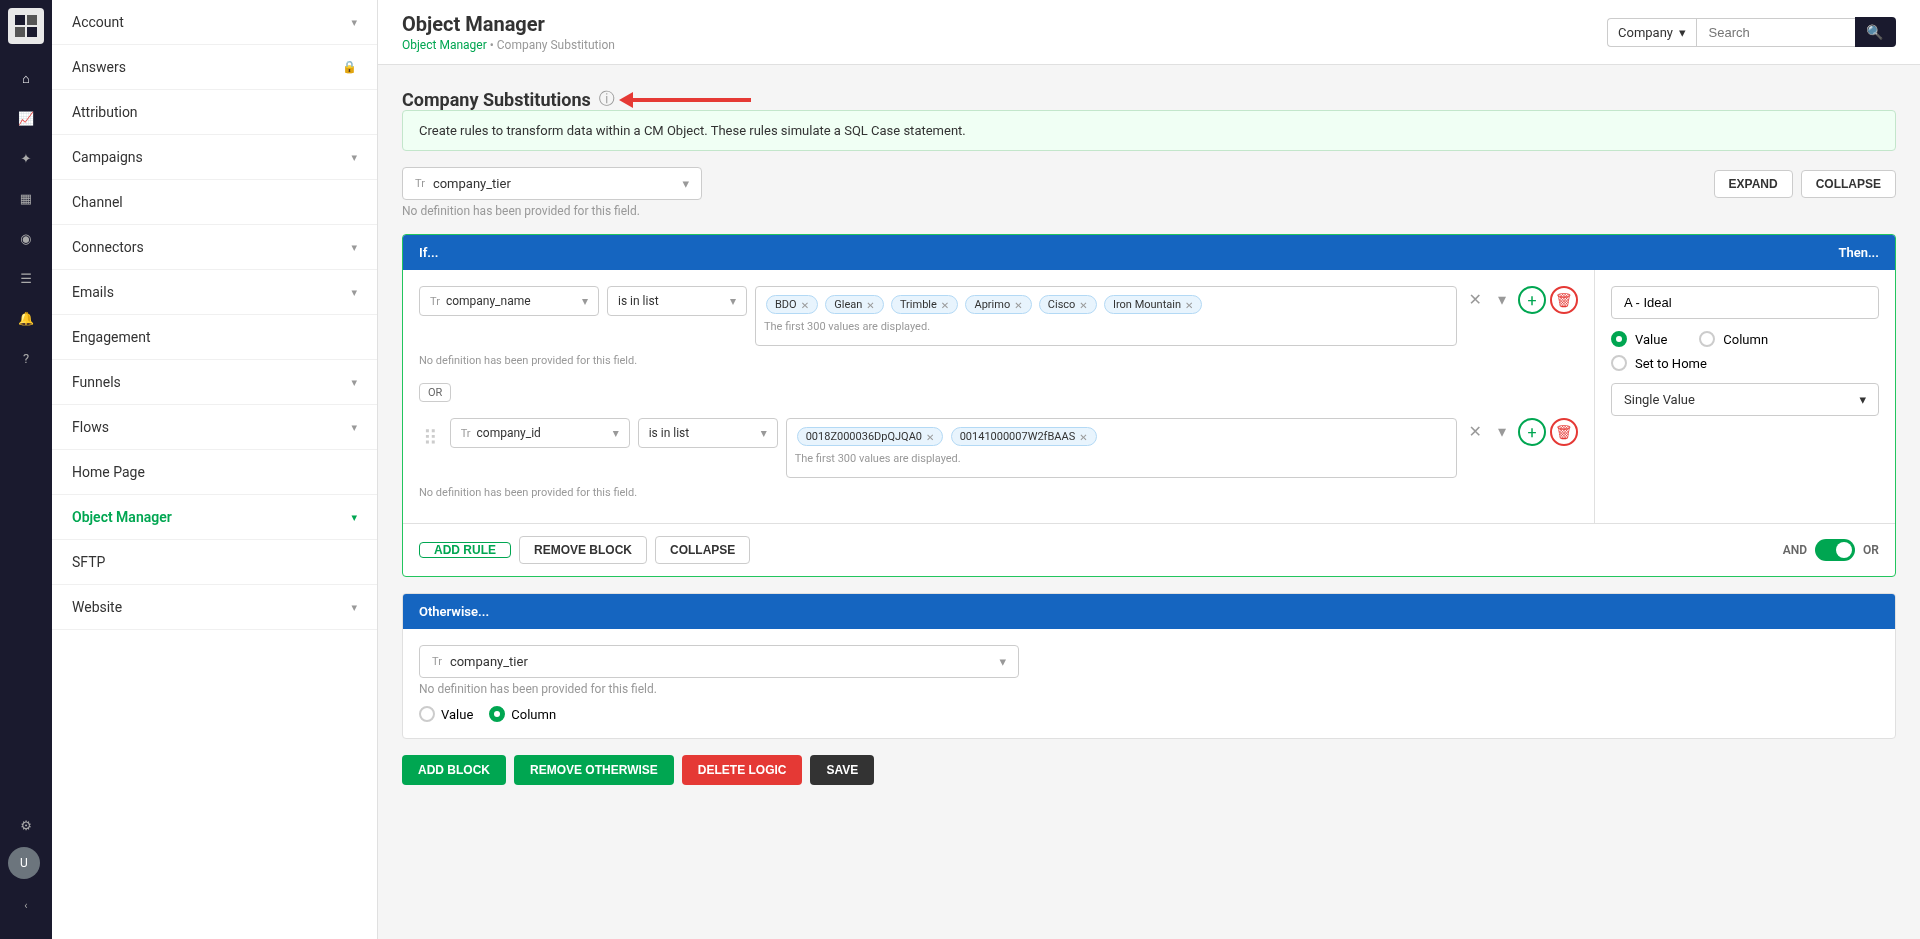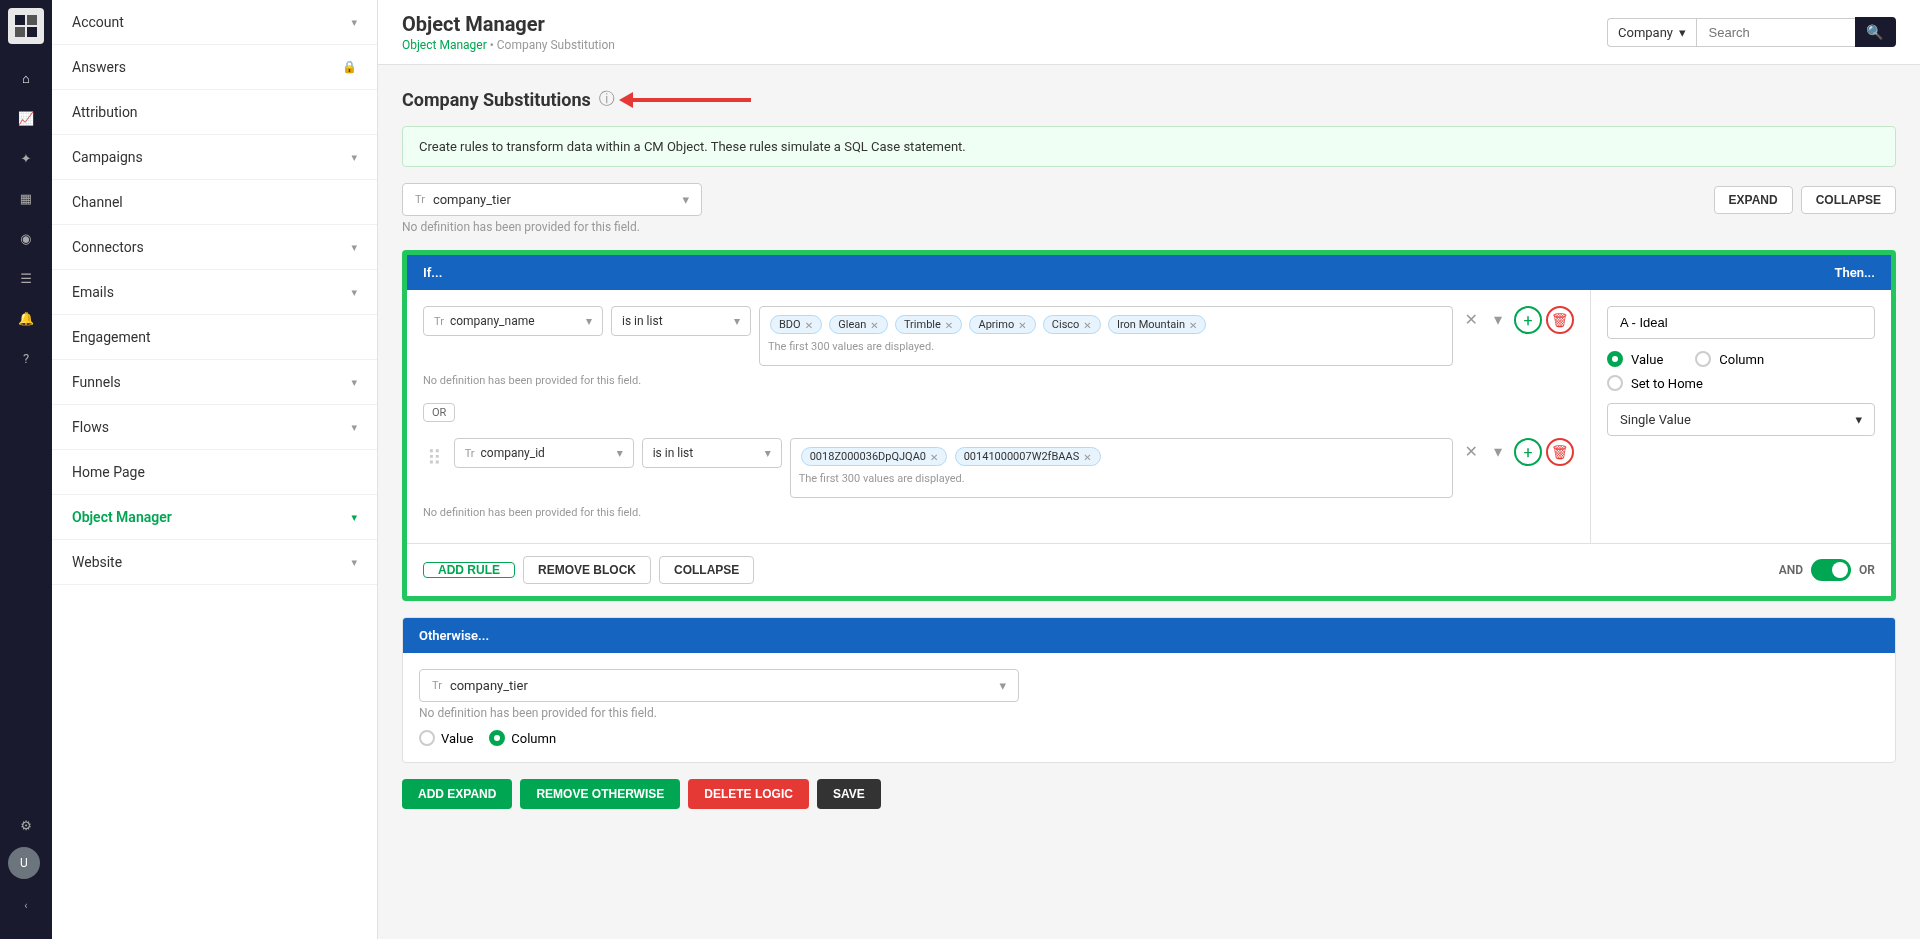--- a/index.html
+++ b/index.html
@@ -95,21 +95,21 @@
     
     .content {
       flex: 1;
       padding: 24px;
       overflow-y: auto;
       background: #f5f5f5;
     }
 
     
     .page-title-row {
-      display: flex; align-items: center; gap: 8px; margin-bottom: 16px;
+      display: flex; align-items: center; gap: 8px; 
     }
     .page-title-row h2 { font-size: 18px; font-weight: 700; color: #333; }
     .info-icon { color: #999; cursor: pointer; font-size: 16px; }
 
     
     .info-banner {
       background: #f0fff4;
       border: 1px solid #c3e6cb;
       border-radius: 4px;
       padding: 12px 16px;
@@ -133,21 +133,21 @@
     .field-note { font-size: 12px; color: #999; margin-bottom: 4px; }
     .action-btns { display: flex; gap: 8px; align-items: center; }
     .btn-outline {
       border: 1px solid #ccc; background: #fff; padding: 6px 14px;
       border-radius: 4px; cursor: pointer; font-size: 12px; color: #333; font-weight: 600;
     }
 
     
     .rule-block {
       background: #fff;
-      border: 5px solid #22c55e;
+      border: 1px solid #22c55e;
       border-radius: 4px;
       margin-bottom: 16px;
       overflow: hidden;
     }
     .rule-block-header {
       background: #1565c0;
       color: #fff;
       padding: 10px 16px;
       font-size: 13px;
       font-weight: 600;
@@ -363,20 +363,23 @@
     <span class="chevron">▾</span>
   </div>
   <div class="sidebar-item">
     <span>Home Page</span>
   </div>
   <div class="sidebar-item active">
     <span style="color:#00a651;font-weight:600;">Object Manager</span>
     <span class="chevron" style="color:#00a651;">▾</span>
   </div>
   <div class="sidebar-item">
+    <span>SFTP</span>
+  </div>
+  <div class="sidebar-item">
     <span>Website</span>
     <span class="chevron">▾</span>
   </div>
 </div>
 
 <div class="main">
 
   <div class="top-header">
     <div class="top-header-left">
       <h1>Object Manager</h1>
@@ -546,20 +549,20 @@
           </div>
           <div style="display:flex;align-items:center;gap:6px;">
             <div class="radio-circle selected"></div>
             <span>Column</span>
           </div>
         </div>
       </div>
     </div>
 
     <div class="bottom-actions">
-      <button class="btn-teal">ADD EXPAND</button>
+      <button class="btn-teal">ADD BLOCK</button>
       <button class="btn-teal">REMOVE OTHERWISE</button>
       <button class="btn-red">DELETE LOGIC</button>
       <button class="btn-dark">SAVE</button>
     </div>
 
   </div>
 </div>
 
 </body></html>

